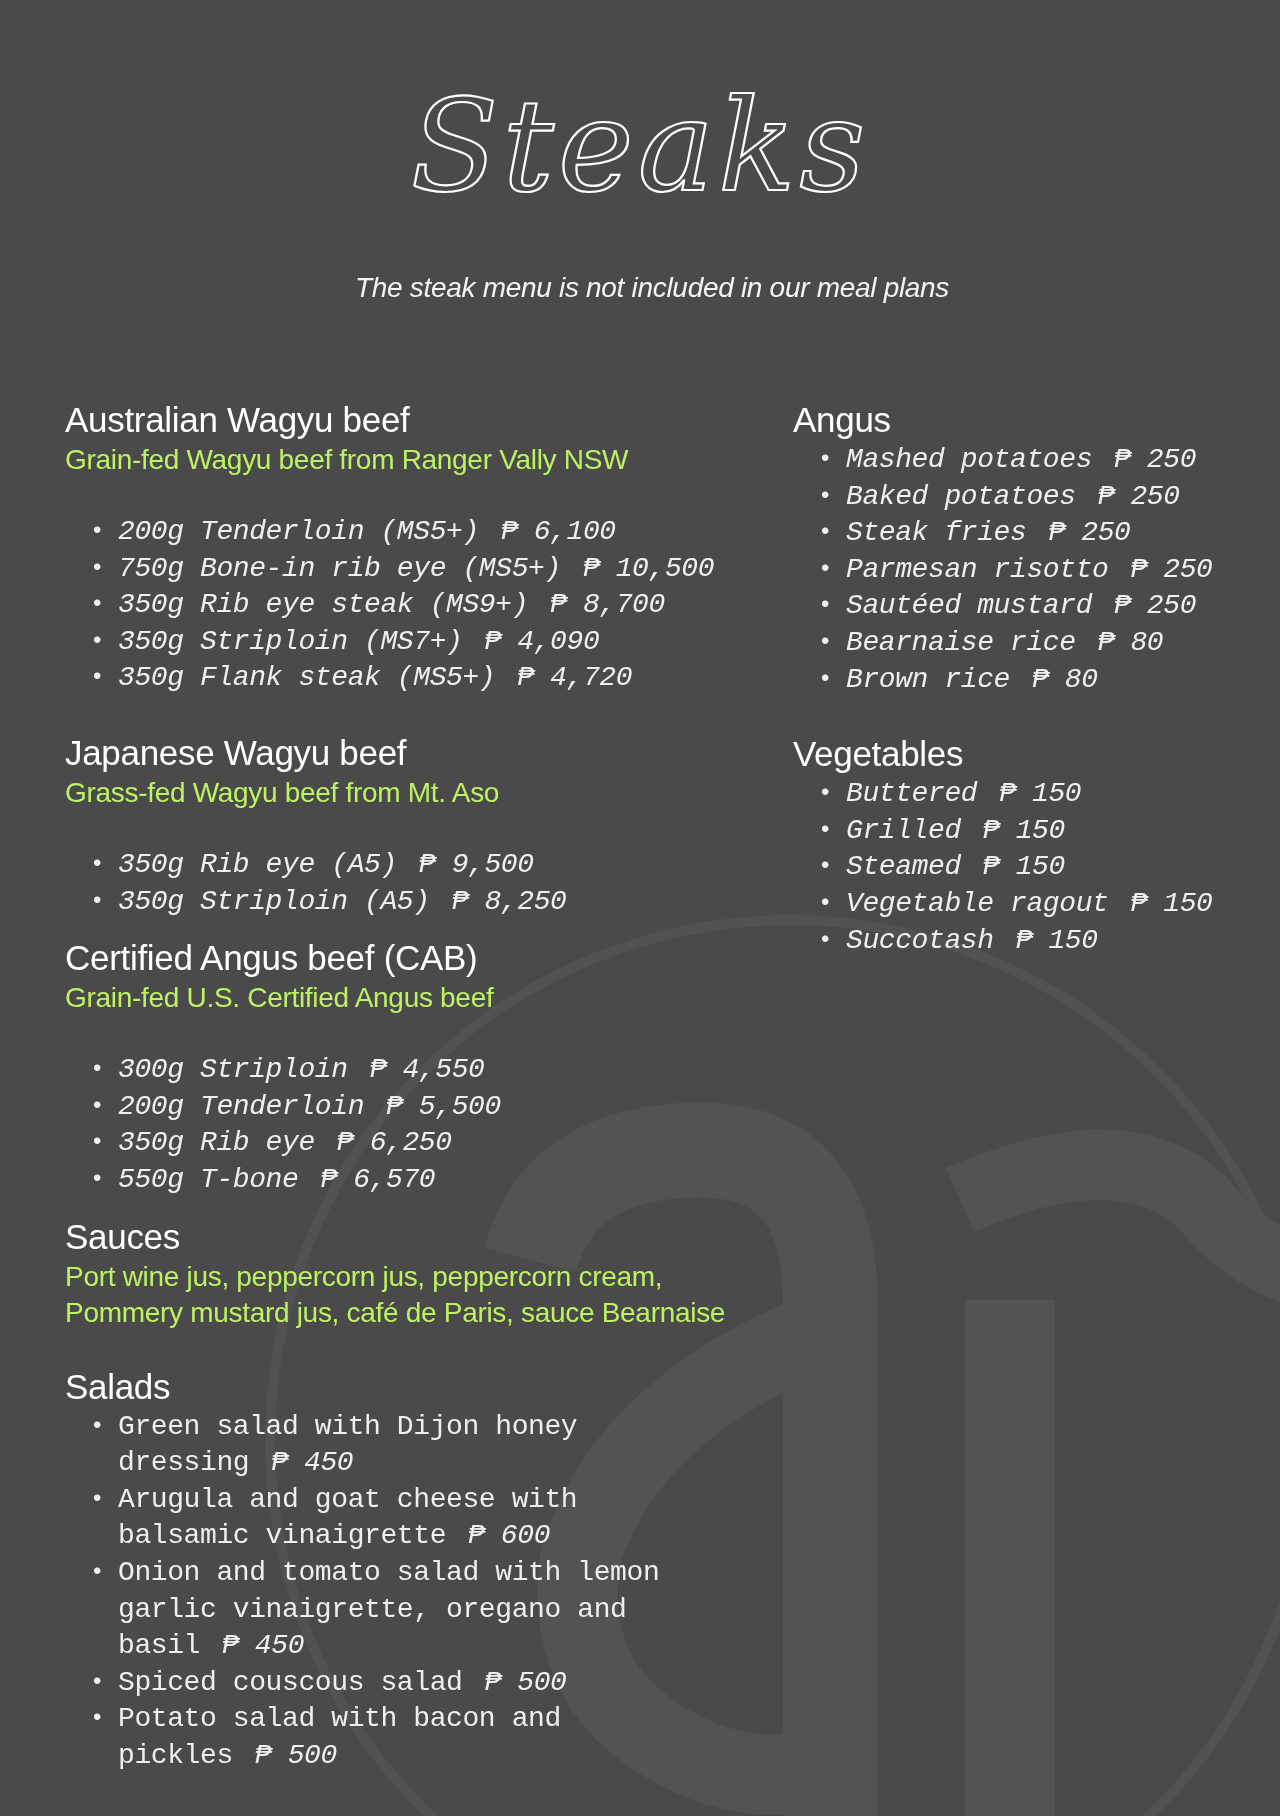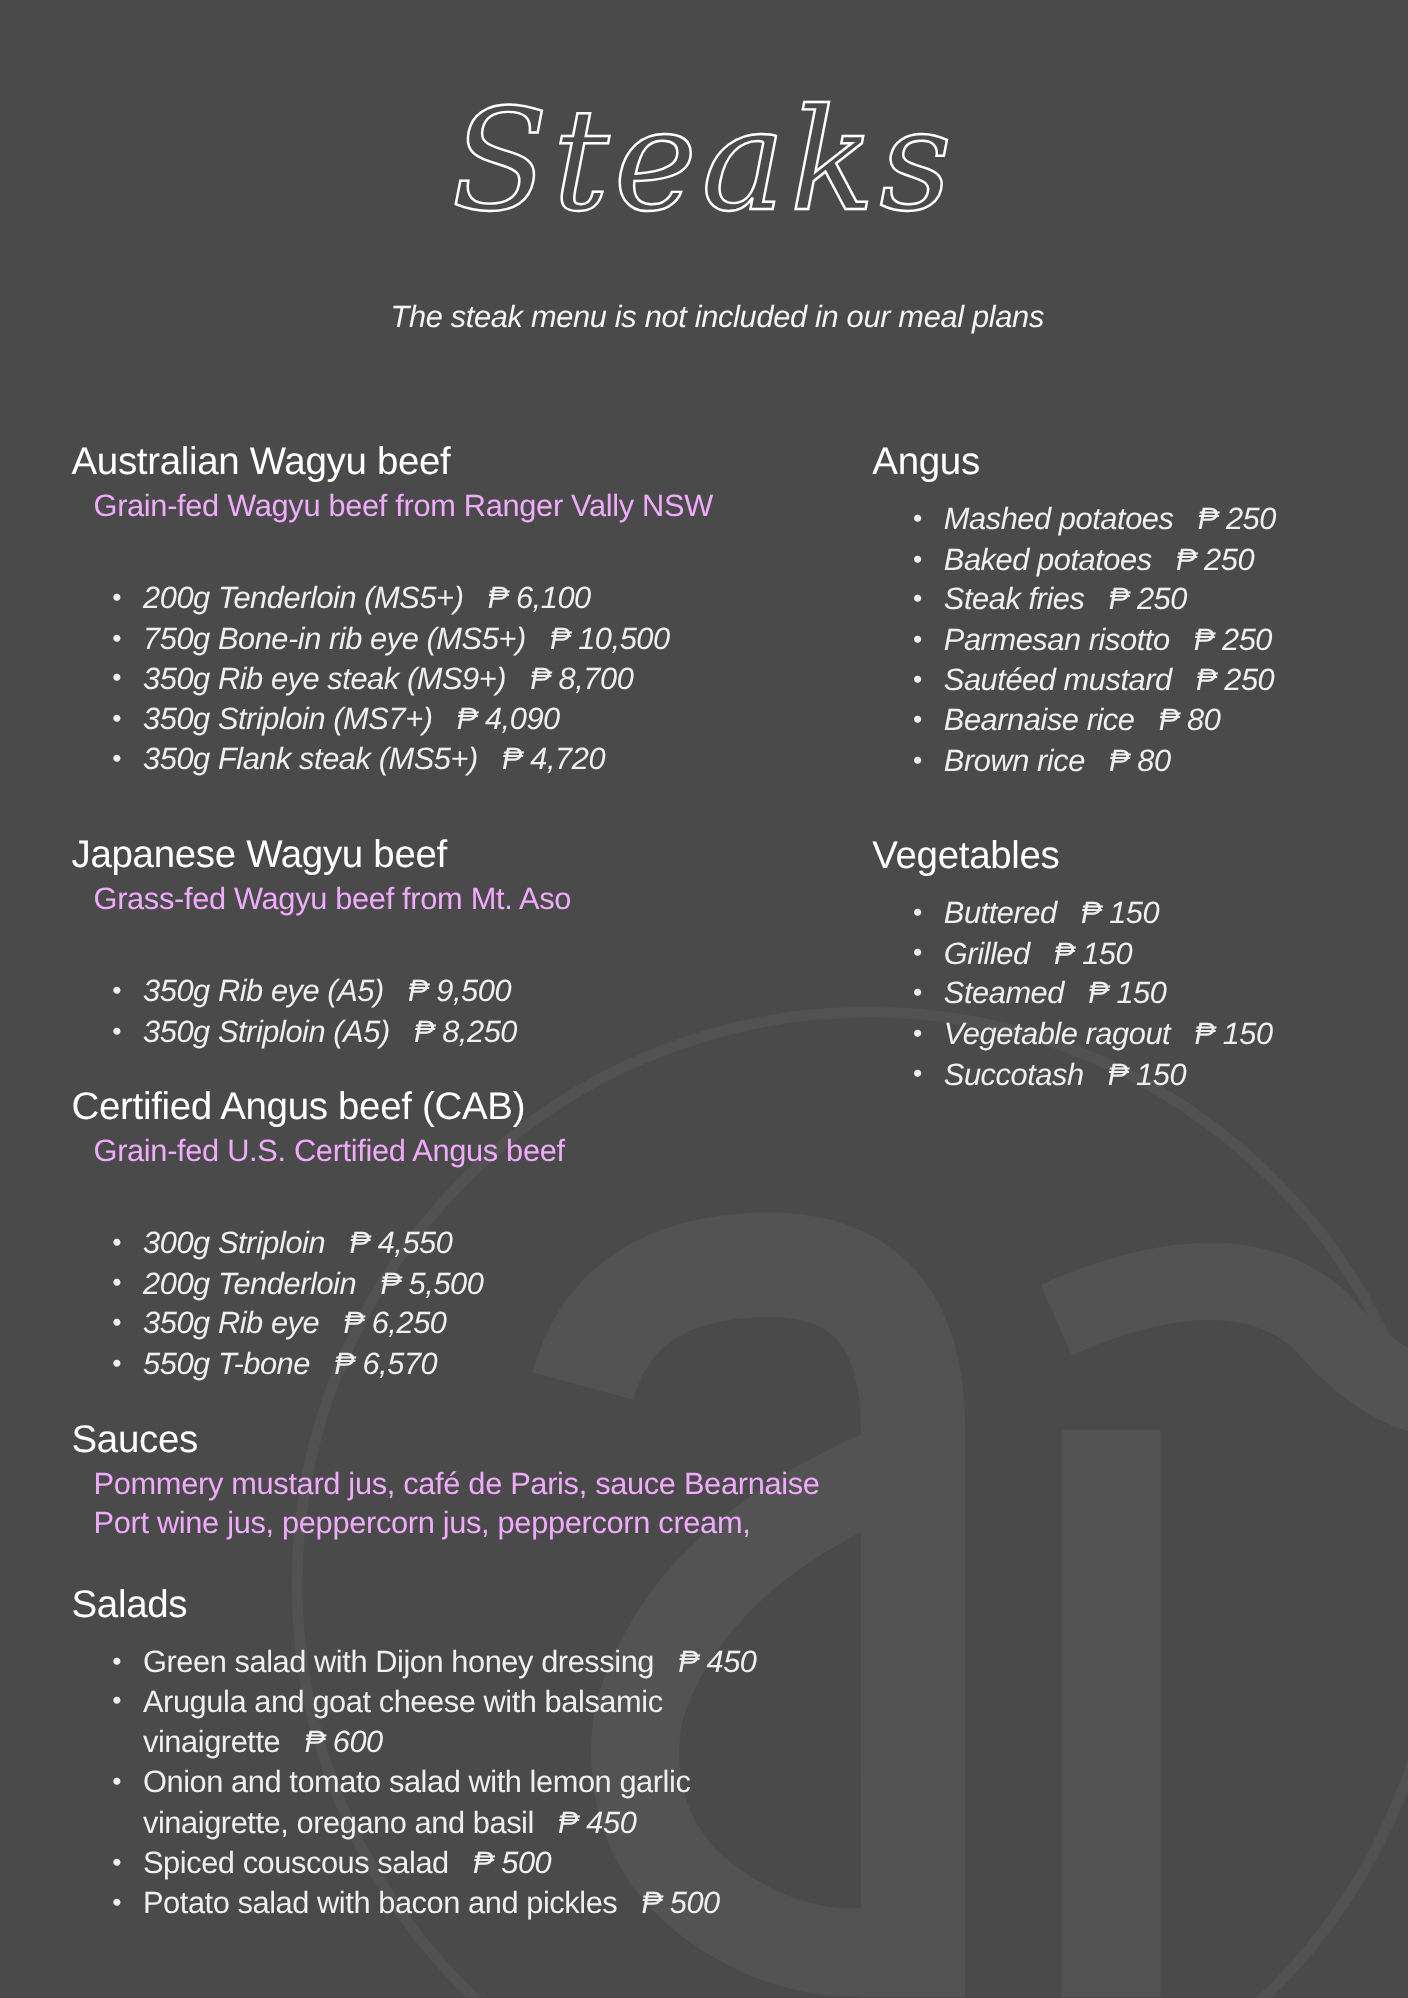--- a/index.html
+++ b/index.html
@@ -27,23 +27,23 @@
 
     .col-left { position: absolute; left: 65px; top: 398px; width: 700px; }
     .col-right { position: absolute; left: 793px; top: 398px; width: 470px; }
 
     .section { margin: 0; }
     .section h2 {
       margin: 0; font-weight: normal; font-size: 35px; line-height: 44px; color: #ffffff;
       letter-spacing: -0.3px;
     }
     .section .desc {
-      font-size: 28px; line-height: 36px; color: #f0abfc; letter-spacing: -0.3px; margin-left: 20px;
+      font-size: 28px; line-height: 36px; color: #bef264; letter-spacing: -0.3px;
     }
-    ul.items { list-style: none; margin: 12px; padding: 0; }
+    ul.items { list-style: none; margin: 0; padding: 0; font-family: Liberation Mono, monospace; }
     ul.items li {
       position: relative; padding-left: 53px; font-size: 28px; line-height: 36.6px;
       font-style: italic; color: #efefef; letter-spacing: -0.4px;
     }
     ul.items li::before {
       content: "•"; position: absolute; left: 25px; top: 0; font-style: normal; font-size: 24px;
     }
     ul.items li .price { margin-left: 22px; }
     ul.plain li { font-style: normal; }
     ul.plain li .price { font-style: italic; }
@@ -112,22 +112,22 @@
         <li><span>200g Tenderloin</span><span class="price">₱ 5,500</span></li>
         <li><span>350g Rib eye</span><span class="price">₱ 6,250</span></li>
         <li><span>550g T-bone</span><span class="price">₱ 6,570</span></li>
       </ul>
     </div>
 
     <div style="height:16px"></div>
 
     <div class="section">
       <h2>Sauces</h2>
+      <div class="desc">Port wine jus, peppercorn jus, peppercorn cream,</div>
       <div class="desc">Pommery mustard jus, café de Paris, sauce Bearnaise</div>
-      <div class="desc">Port wine jus, peppercorn jus, peppercorn cream,</div>
     </div>
 
     <div style="height:34px"></div>
 
     <div class="section">
       <h2>Salads</h2>
       <ul class="items plain" style="width:640px">
         <li><span>Green salad with Dijon honey dressing</span><span class="price">₱ 450</span></li>
         <li style="width:520px"><span>Arugula and goat cheese with balsamic vinaigrette</span><span class="price">₱ 600</span></li>
         <li style="width:560px"><span>Onion and tomato salad with lemon garlic vinaigrette, oregano and basil</span><span class="price">₱ 450</span></li>

